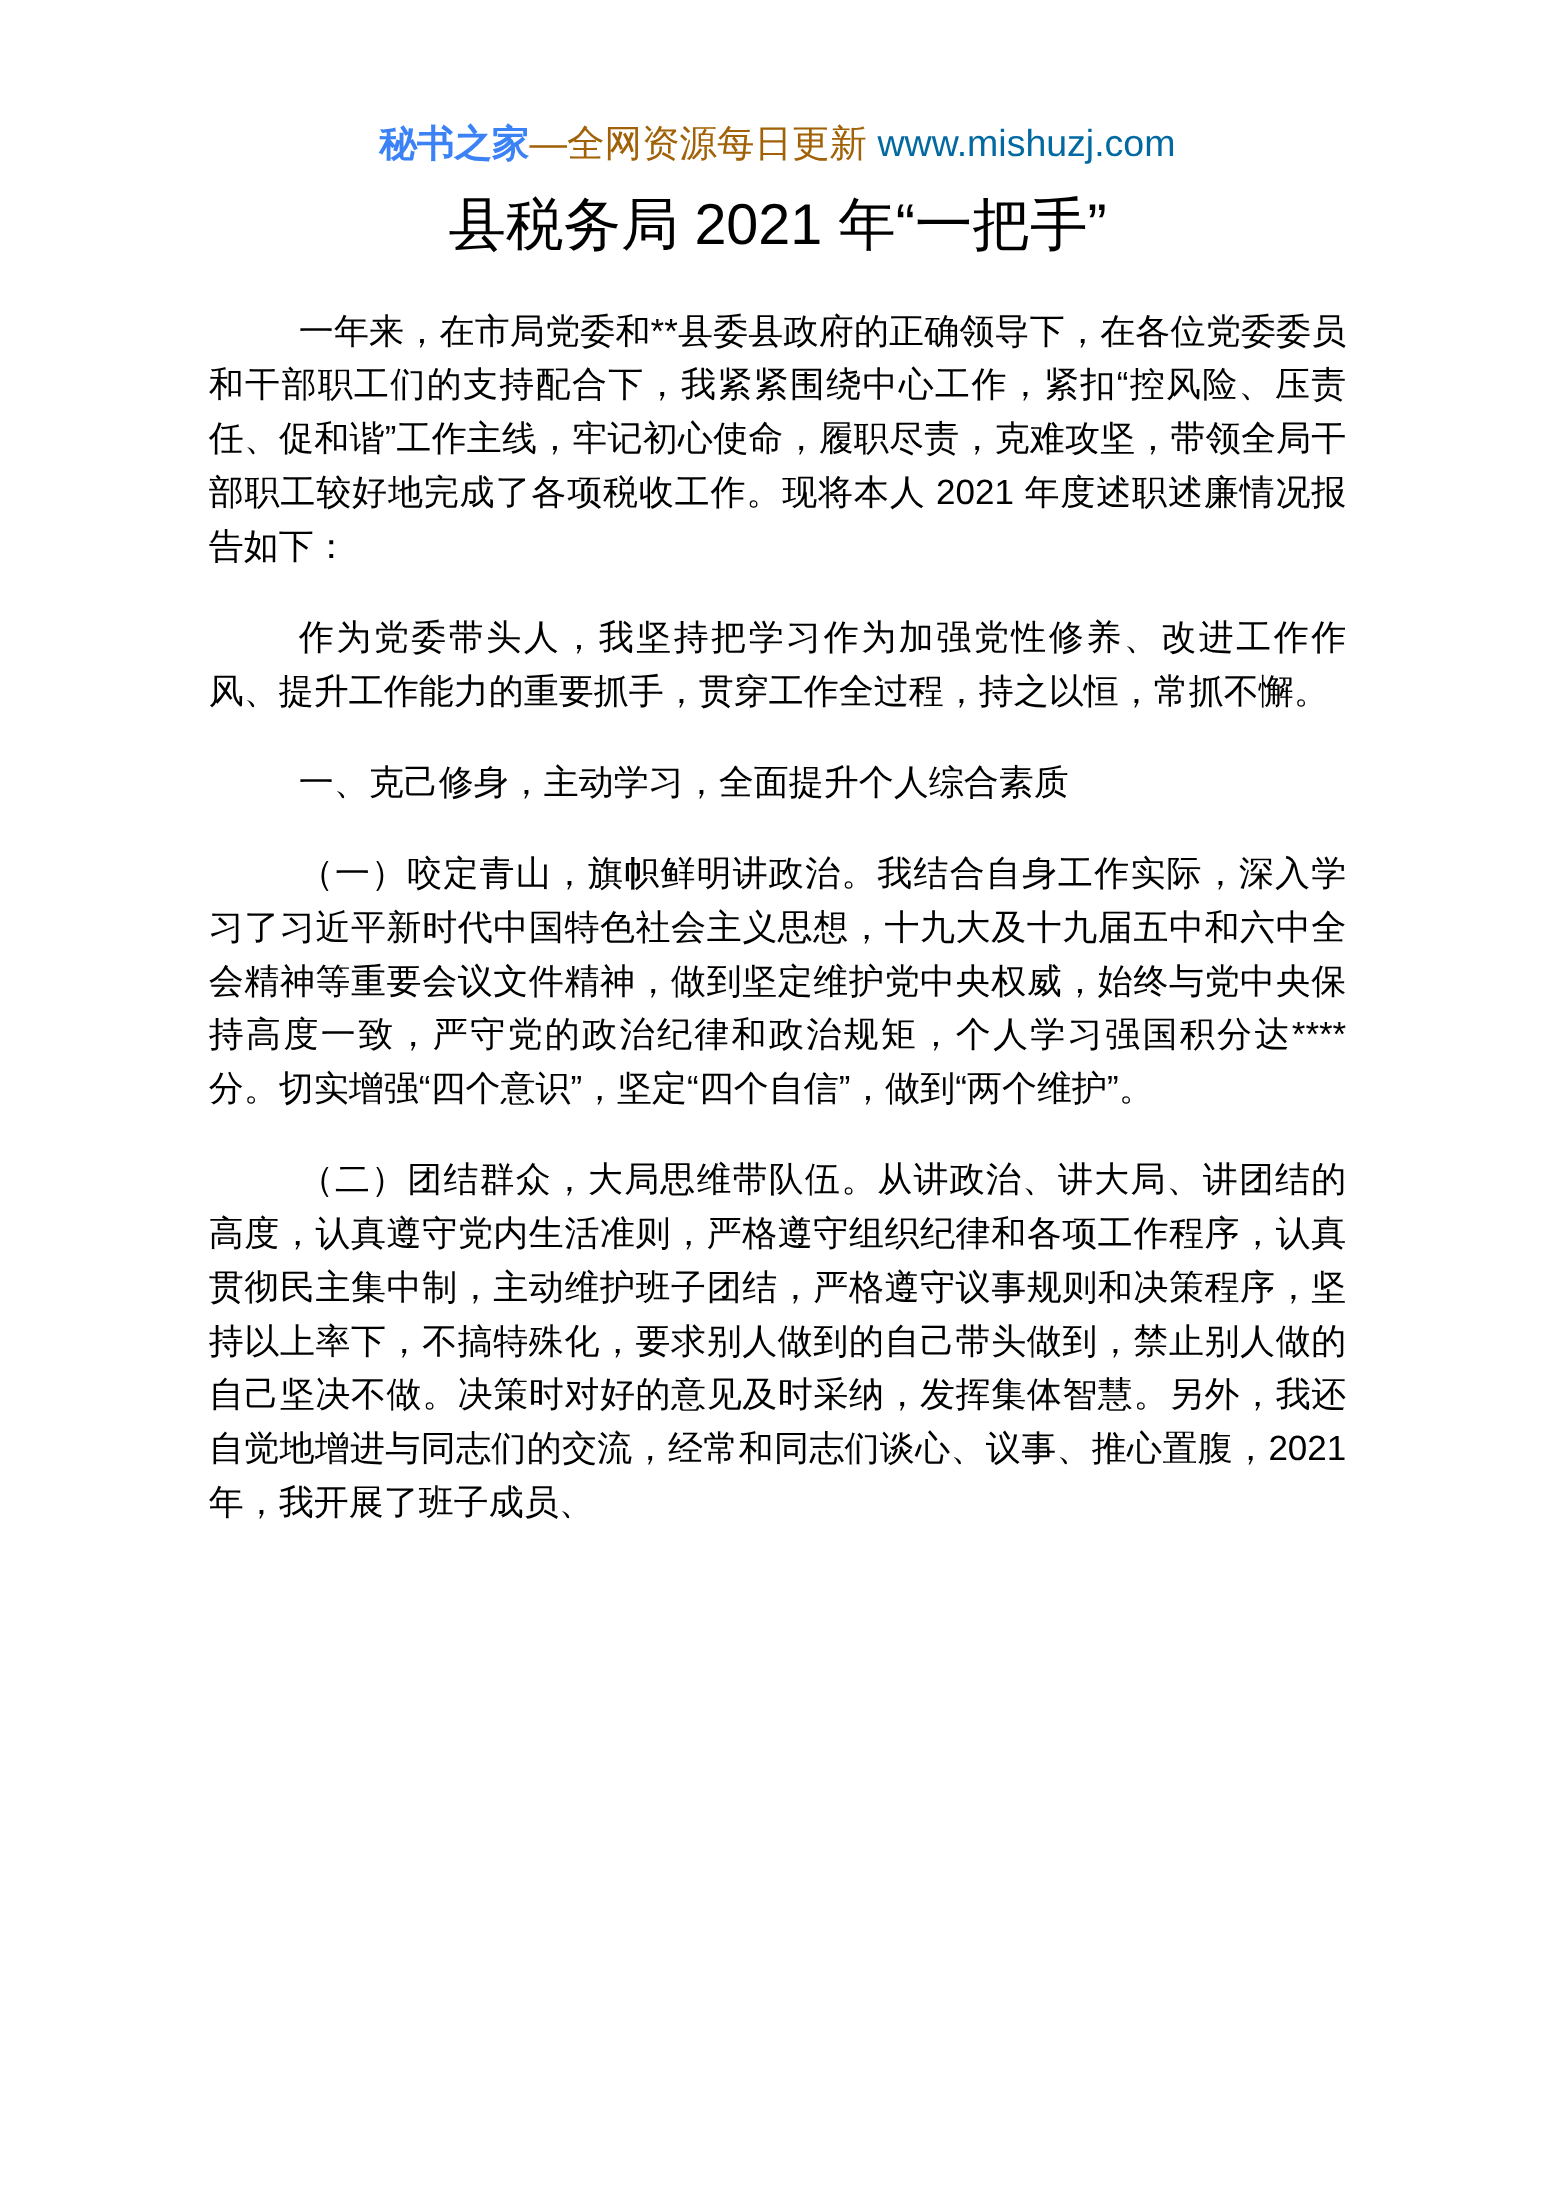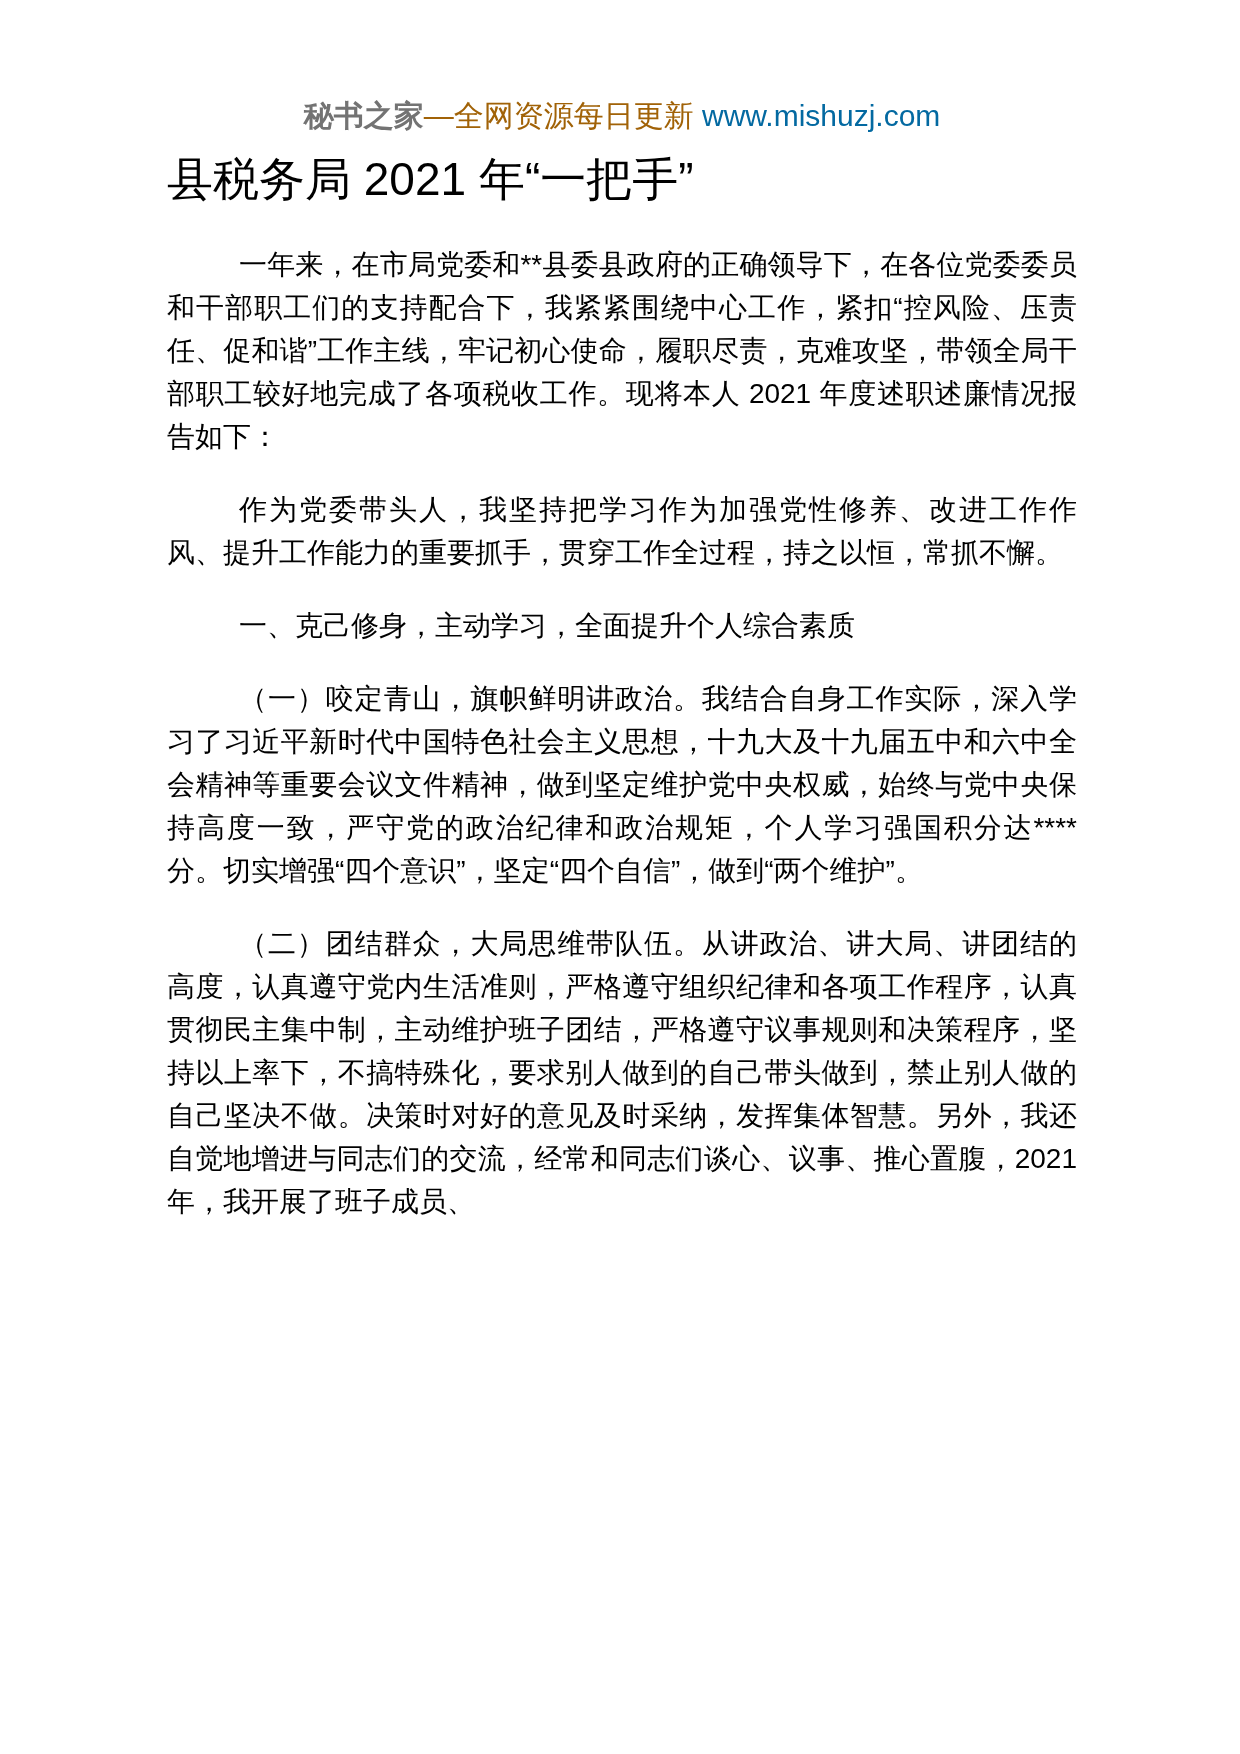--- a/index.html
+++ b/index.html
@@ -18,33 +18,33 @@
     box-sizing: border-box;
     padding: 96px 163px 0 167px;
   }
   .doc-header {
     text-align: center;
     font-size: 30px;
     line-height: 40px;
     white-space: nowrap;
   }
   .doc-header .brand {
-    color: #737373;
+    color: #3b82f6;
     font-weight: bold;
   }
   .doc-header .tagline {
     color: #a16207;
   }
   .doc-header .url {
     color: #0369a1;
     text-decoration: none;
   }
   .doc-title {
     margin-top: 12px;
-    text-align: left;
+    text-align: center;
     font-size: 46px;
     line-height: 63px;
     font-weight: normal;
   }
   .doc-body {
     margin-top: 0;
   }
   .doc-body p {
     font-size: 28px;
     line-height: 43px;

